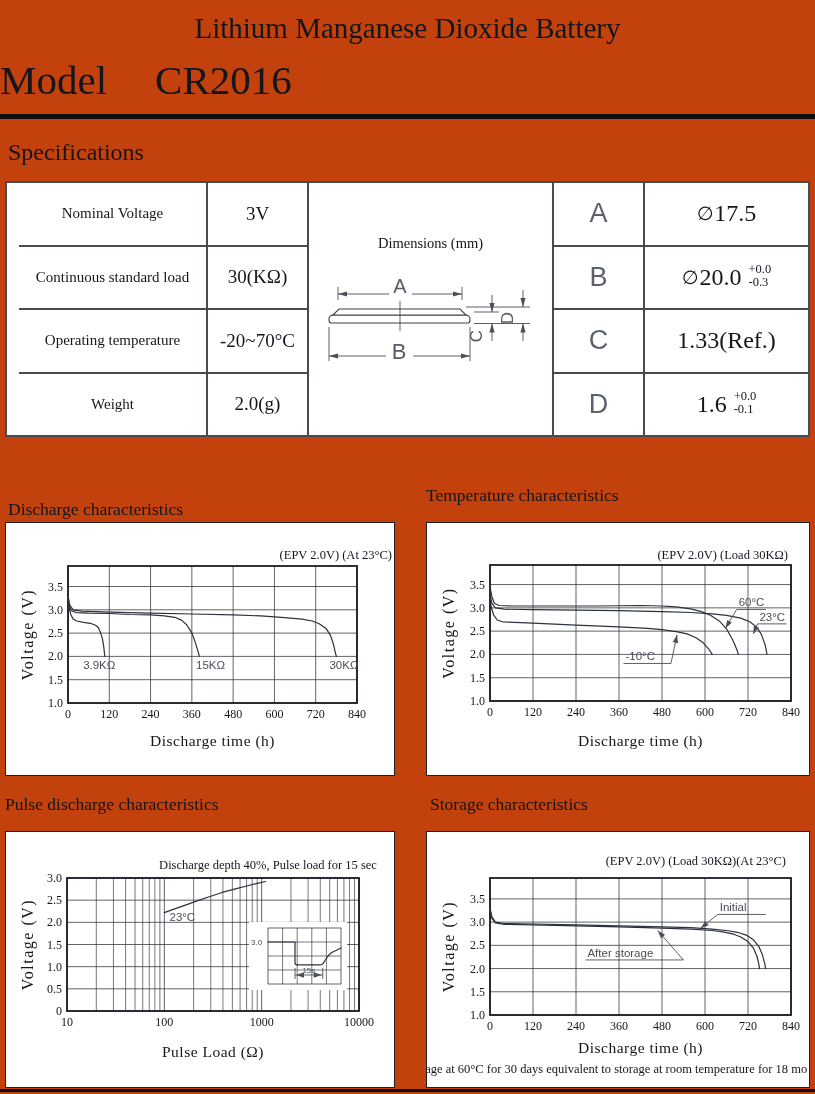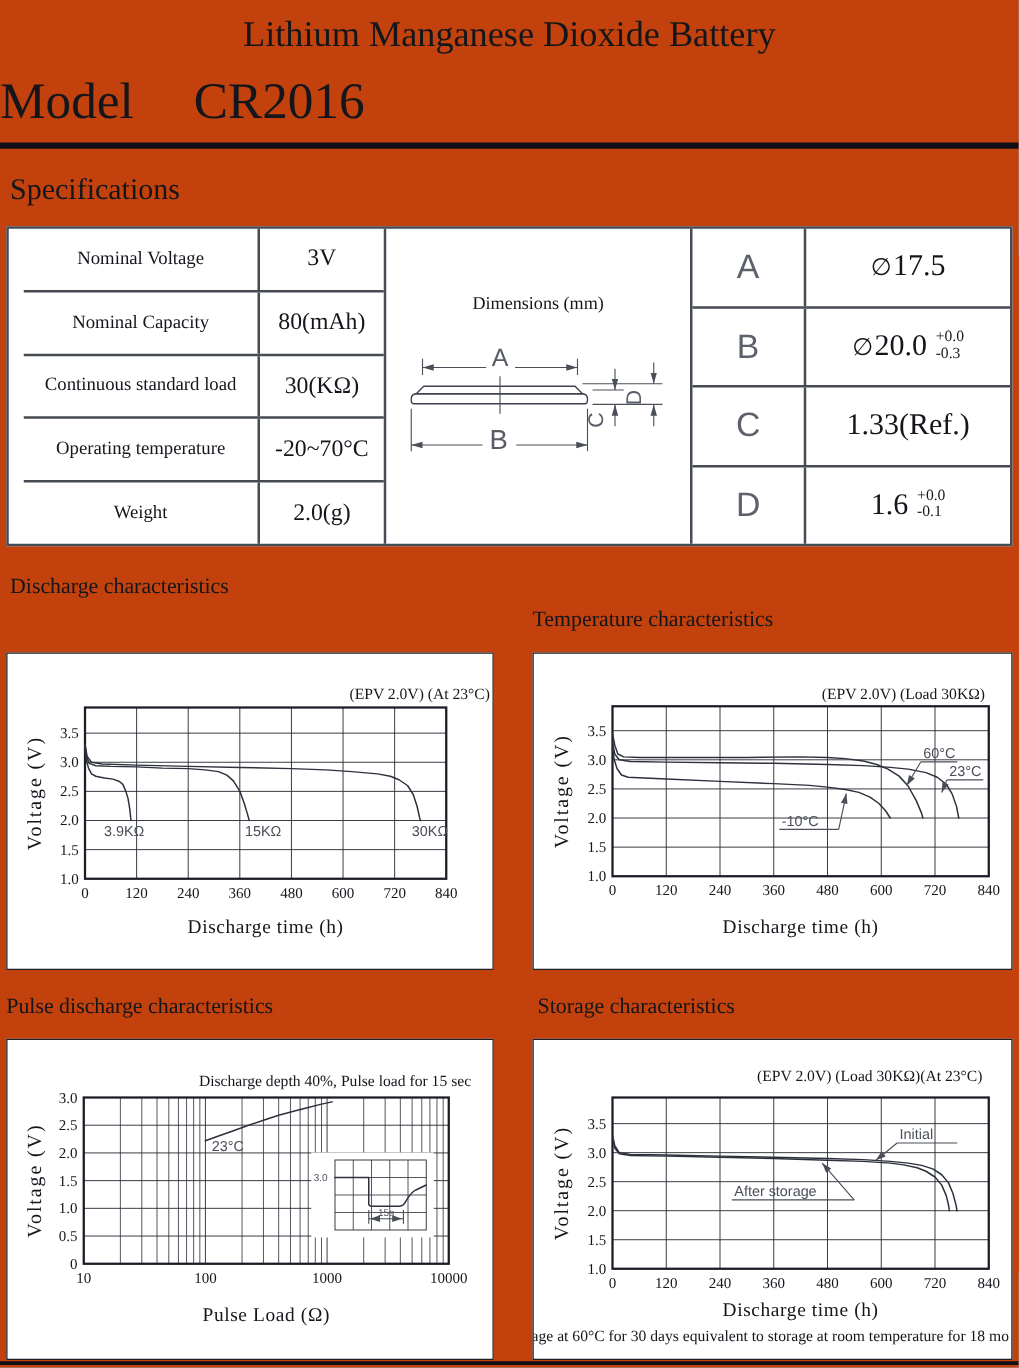--- a/index.html
+++ b/index.html
@@ -71,24 +71,20 @@
 
   <div class="spec-heading">Specifications</div>
 
   <div class="spec-wrap">
     <div class="spec-left">
       <div class="srow">
         <div class="scell-label">Nominal Voltage</div>
         <div class="scell-value">3V</div>
       </div>
       <div class="srow">
-        <div class="scell-label">Nominal Capacity</div>
-        <div class="scell-value">80(mAh)</div>
-      </div>
-      <div class="srow">
         <div class="scell-label">Continuous standard load</div>
         <div class="scell-value">30(KΩ)</div>
       </div>
       <div class="srow">
         <div class="scell-label">Operating temperature</div>
         <div class="scell-value">-20~70°C</div>
       </div>
       <div class="srow">
         <div class="scell-label">Weight</div>
         <div class="scell-value">2.0(g)</div>
@@ -164,21 +160,21 @@
           <span>1.6</span>
           <span class="tol">
               <span>+0.0</span>
               <span>-0.1</span>
             </span>
         </div>
       </div>
     </div>
   </div>
 
-  <div class="ctitle" style="left:8px;top:458px;">Discharge characteristics</div>
+  <div class="ctitle" style="left:8px;top:499px;">Discharge characteristics</div>
   <div class="ctitle" style="left:426px;top:485px;">Temperature characteristics</div>
   <div class="ctitle" style="left:5px;top:794px;">Pulse discharge characteristics</div>
   <div class="ctitle" style="left:430px;top:794px;">Storage characteristics</div>
 
   <div class="cblock" style="left:5px;top:522px;width:390px;height:254px;">
     <svg id="svg-discharge" width="386" height="250" viewBox="0 0 386 250">
         <line x1="62" y1="43" x2="62" y2="180" class="grid"></line>
         <line x1="103.28571428571428" y1="43" x2="103.28571428571428" y2="180" class="grid"></line>
         <line x1="144.57142857142856" y1="43" x2="144.57142857142856" y2="180" class="grid"></line>
         <line x1="185.85714285714283" y1="43" x2="185.85714285714283" y2="180" class="grid"></line>

